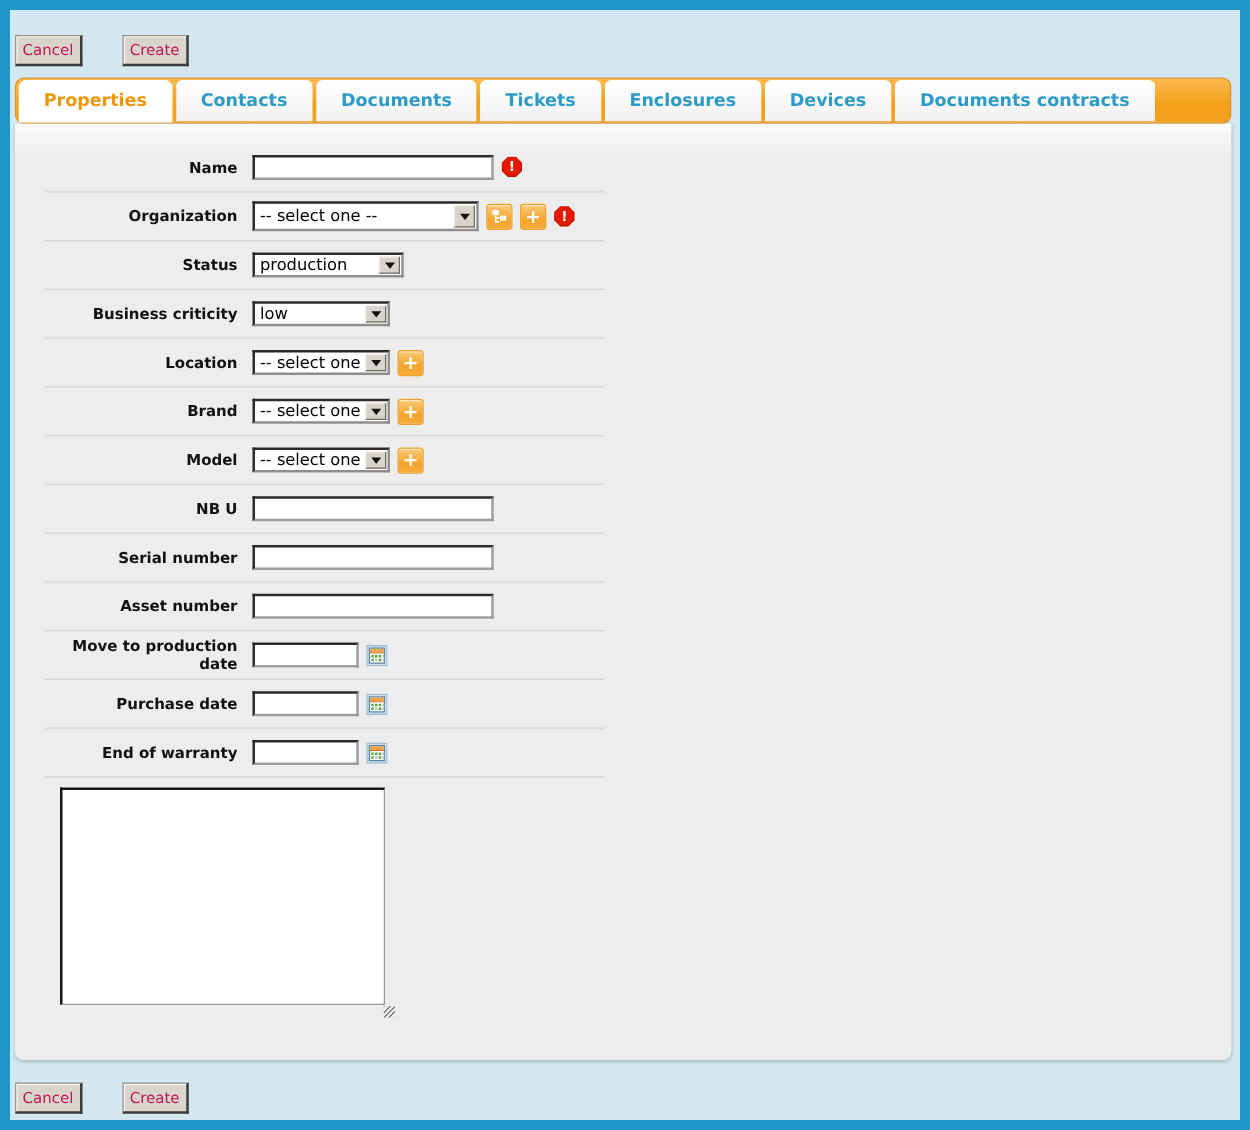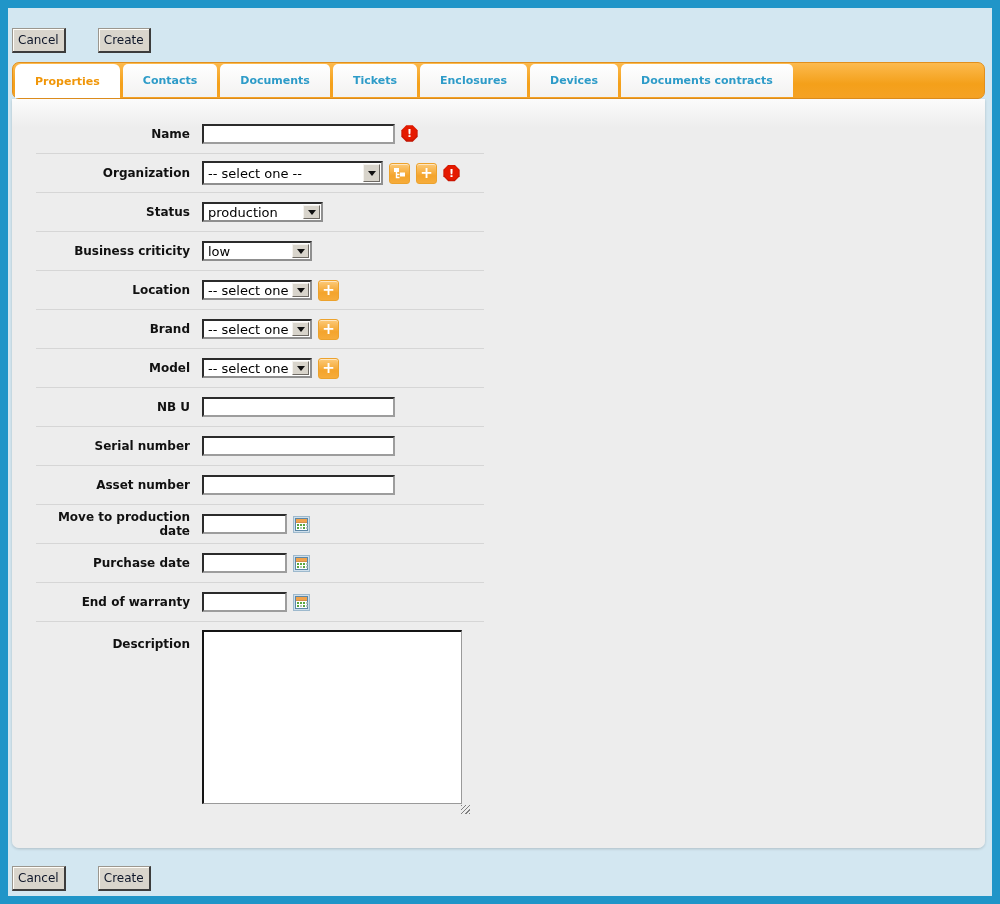--- a/index.html
+++ b/index.html
@@ -10,21 +10,21 @@
     background:#d3e7f1;
     font-family:"DejaVu Sans", sans-serif;
     overflow:hidden; position:relative;
   }
   
   .toolbar { margin-left:4px; }
   .tb-top { padding:20px 0 9px 0; }
   .tb-bottom { padding:18px 0 0 0; }
   .btn {
     display:inline-block;
-    font:12px "DejaVu Sans", sans-serif; color:#0f172a;
+    font:12px "DejaVu Sans", sans-serif; color:#be185d;
     background:#d9d5cc;
     border:1px solid #9b978f;
     border-right:2px solid #3c3c3c;
     border-bottom:2px solid #3c3c3c;
     box-shadow: inset 1px 1px 0 #fffdf8;
     padding:4px 5px; min-width:48px; text-align:center;
     cursor:pointer;
   }
   .btn + .btn { margin-left:27px; }
   
@@ -32,21 +32,21 @@
     height:37px; margin:0 7px 0 4px;
     background:linear-gradient(#fcba4e, #f4a01a 60%, #f5a224);
     border:1px solid #e18f1d; border-radius:7px;
     display:flex; align-items:flex-end; padding-left:2px;
   }
   .tab {
     height:33px; margin:0 3px 1px 0; padding:0 20px;
     display:flex; align-items:center;
     background:linear-gradient(#ffffff, #f3f2f1);
     border-radius:5px 5px 0 0;
-    color:#2d9bc8; font-weight:bold; font-size:11px;
+    color:#2d9bc8; font-weight:bold; font-size:14px;
     cursor:pointer; white-space:nowrap;
   }
   .tab.active {
     height:34px; margin-bottom:0;
     background:#fff; color:#f09609; border-radius:6px 6px 0 0;
   }
   
   .content {
     margin:0 7px 0 4px; height:749px;
     background:linear-gradient(#fbfbfb, #ededed 28px);
@@ -327,21 +327,20 @@
           <g fill="#b9c4b9">
             <rect x="13" y="8" width="1.5" height="2"></rect>
               <rect x="7" y="11" width="2" height="2"></rect>
               <rect x="13" y="11" width="1.5" height="2"></rect>
           </g>
         </svg>
       </div>
     </div>
 
     <div class="row tall">
-      <div class="lbl">Description</div>
       <div class="fld">
         <div class="ta-wrap">
           <textarea class="ta" style=""></textarea>
           <span class="grip"></span>
         </div>
       </div>
     </div>
 
   </div>
 </div>

